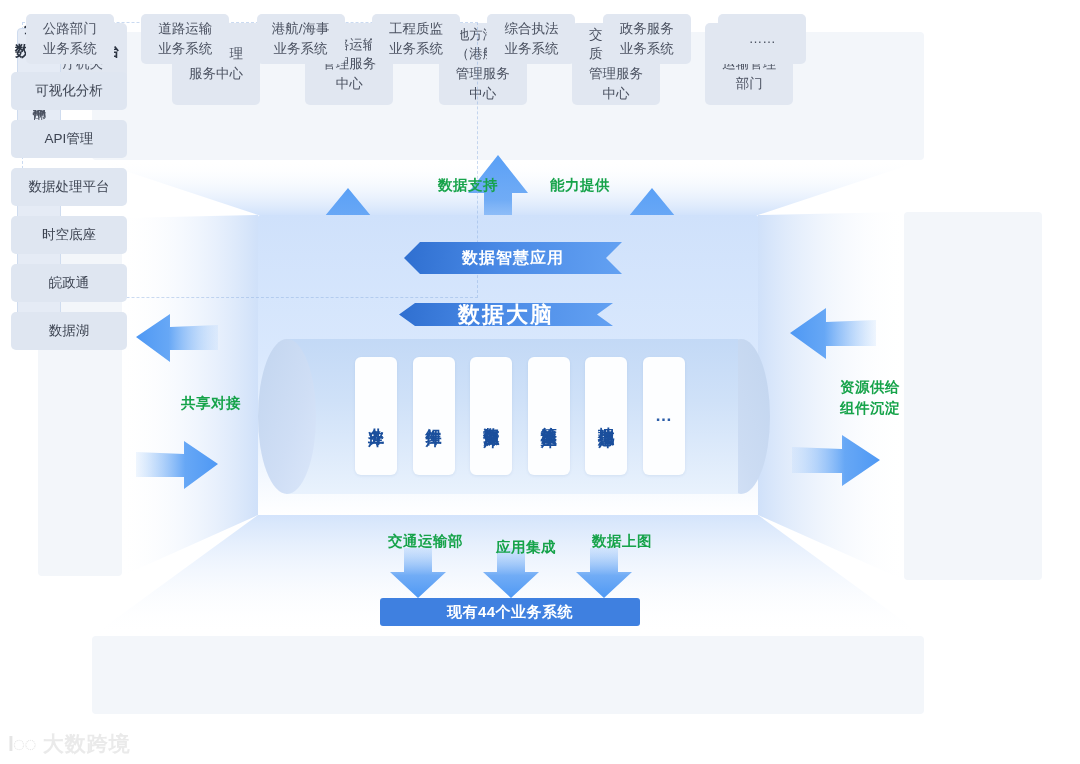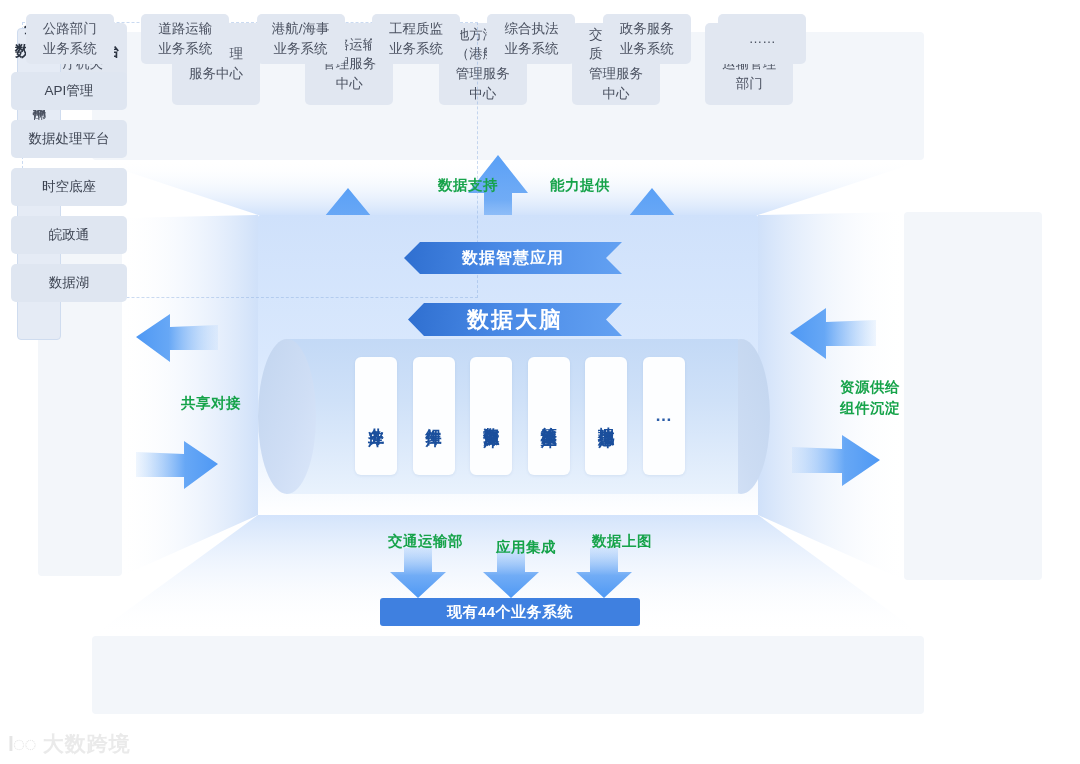--- a/index.html
+++ b/index.html
@@ -116,21 +116,21 @@
   .chev{
     position:absolute;
     background:linear-gradient(95deg,#2f6fd0 0%,#4a8ae6 45%,#63a1f2 100%);
     color:#ffffff;font-weight:bold;text-align:center;
     display:flex;align-items:center;justify-content:center;
     -webkit-clip-path:polygon(16px 0,100% 0,calc(100% - 16px) 50%,100% 100%,16px 100%,0 50%);
     clip-path:polygon(16px 0,100% 0,calc(100% - 16px) 50%,100% 100%,16px 100%,0 50%);
     font-family:Liberation Serif, serif;
   }
   #chev-app{left:404px;top:242px;width:218px;height:32px;font-size:16px;letter-spacing:1px;}
-  #chev-brain{left:408px;top:303px;width:214px;height:33px;font-size:22px;letter-spacing:2px;}
+  #chev-brain{left:399px;top:303px;width:214px;height:23px;font-size:22px;letter-spacing:2px;}
 
   
   .glabel{
     position:absolute;color:#16a34a;font-weight:bold;font-size:14.5px;
     letter-spacing:.5px;white-space:pre-line;line-height:1.45;text-align:right;
   }
 
   
   #bar44{
     position:absolute;left:380px;top:598px;width:260px;height:28px;
@@ -262,20 +262,21 @@
     <polygon points="0,25 34,2 34,15 82,13 82,38 34,38 34,50" fill="url(#lArrG)"></polygon>
     <polygon points="82,152 48,129 48,142 0,140 0,165 48,165 48,177" fill="url(#rArrG)"></polygon>
   </svg>
 
   <div class="glabel" style="left:136px;top:393px;width:105px;">共享对接</div>
 
   <div class="panel" id="right-panel"></div>
   <div id="rp-title" style="white-space:pre-line">全省一体化
 数据基础平台</div>
   <div id="rp-list">
+    <div class="gcard">可视化分析</div>
     <div class="gcard">API管理</div>
     <div class="gcard">数据处理平台</div>
     <div class="gcard">时空底座</div>
     <div class="gcard">皖政通</div>
     <div class="gcard">数据湖</div>
   </div>
 
   <svg style="position:absolute;left:790px;top:300px;width:120px;height:195px;">
     <polygon points="0,33 36,8 36,22 86,20 86,46 36,46 36,59" fill="url(#lArrG)"></polygon>
     <polygon points="90,160 52,135 52,149 2,147 2,173 52,173 52,186" fill="url(#rArrG)"></polygon>

